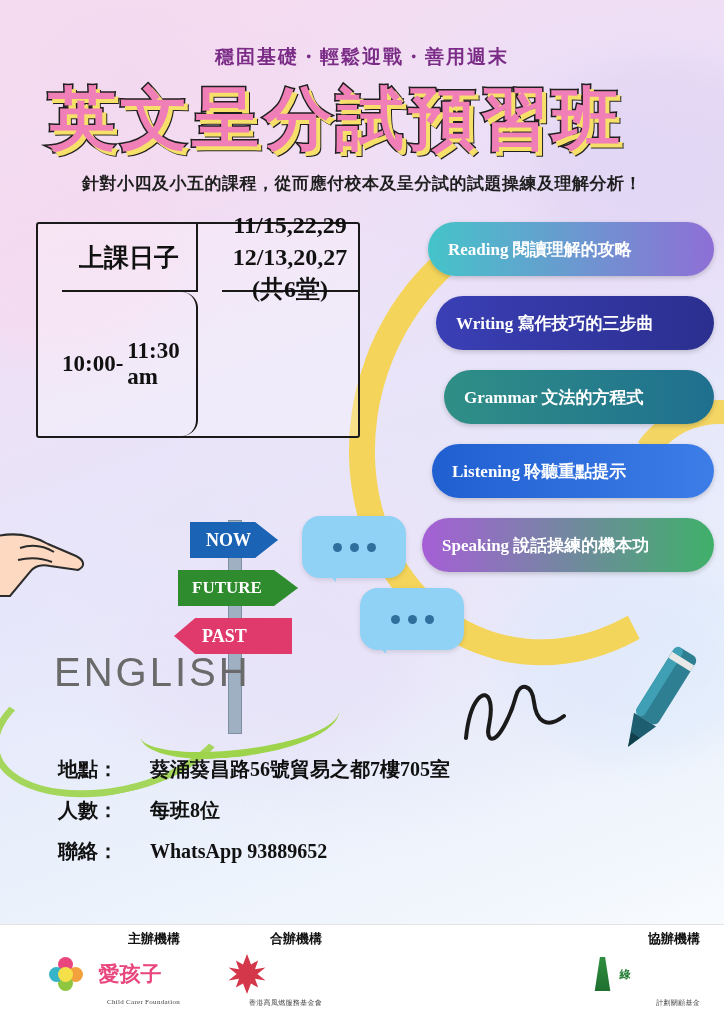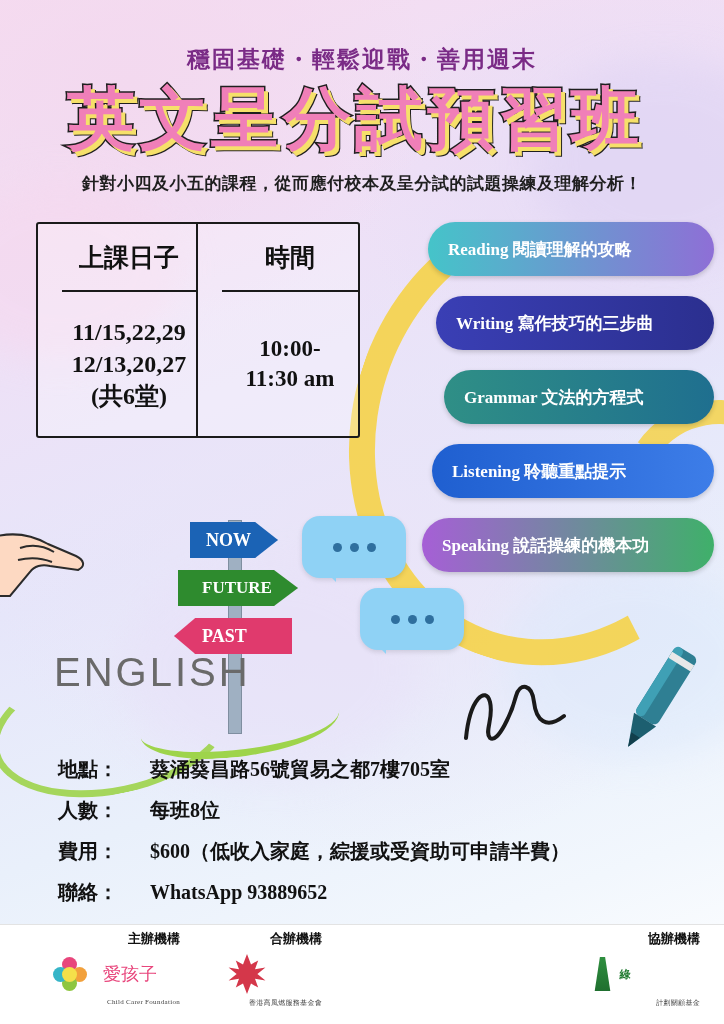--- a/index.html
+++ b/index.html
@@ -48,52 +48,51 @@
   .greenline2{
     position:absolute;left:140px;top:690px;width:200px;height:60px;
     border-bottom:7px solid #9ed44b;border-radius:0 0 60% 40%;
     transform:rotate(-4deg);
   }
 
   
   .subhead{
     position:absolute;top:44px;left:0;width:724px;text-align:center;
     font-family:"Liberation Serif", serif;
-    font-size:23px;font-weight:bold;color:#7a2b86;letter-spacing:2px;
+    font-size:19px;font-weight:bold;color:#7a2b86;letter-spacing:2px;
   }
   .title{
-    position:absolute;top:74px;left:0;width:624px;text-align:center;
+    position:absolute;top:74px;left:0;width:624px;text-align:right;
     font-family:"Liberation Serif", serif;
     font-size:68px;font-weight:bold;letter-spacing:4px;
     color:#f07fb8;
     -webkit-text-stroke:3px #1f1f1f;
     paint-order:stroke fill;
     text-shadow:4px 4px 0 #f6e06a, 5px 5px 0 #1f1f1f;
-    padding-left:43px;
   }
   .tagline{
     position:absolute;top:172px;left:0;width:724px;text-align:center;
     font-family:"Liberation Serif", serif;
     font-size:17px;font-weight:bold;color:#1f1f1f;letter-spacing:.5px;
   }
 
   
   .tbl{
     position:absolute;left:36px;top:222px;width:320px;height:212px;
     border:2px solid #1a1a1a;border-radius:3px;background:rgba(255,255,255,.28);
     display:grid;grid-template-columns:1fr 1fr;grid-template-rows:68px 1fr;
   }
   .tbl > div{border-right:2px solid #1a1a1a;border-bottom:2px solid #1a1a1a;
     display:flex;align-items:center;justify-content:center;margin-left:24px;}
   .tbl > div:nth-child(2n){border-right:none;}
   .tbl > div:nth-child(3),.tbl > div:nth-child(4){border-bottom:none;}
   .th{font-family:"Liberation Serif", serif;font-size:25px;font-weight:bold;color:#111;}
   .td-dates{flex-direction:column;gap:2px;font-family:"Liberation Serif", serif;
     font-size:24px;font-weight:bold;color:#111;line-height:1.25;}
-  .td-time{flex-direction:column;gap:4px;font-family:"Liberation Serif", serif;
+  .td-time{gap:4px;font-family:"Liberation Serif", serif;
     font-size:23px;font-weight:bold;color:#111;border-radius:16px;}
 
   
   .pills{position:absolute;left:418px;top:222px;width:276px;}
   .pill{
     height:54px;border-radius:27px;margin-bottom:20px;
     display:flex;align-items:center;padding-left:20px;
     color:#ffffff;font-size:17px;font-weight:bold;
     font-family:"Liberation Serif", serif;
     box-shadow:0 2px 5px rgba(0,0,0,.18);
@@ -109,21 +108,21 @@
   .post{position:absolute;left:228px;top:520px;width:12px;height:212px;background:#9fb0c2;border:1px solid #7f8ea0;}
   .sign{position:absolute;height:36px;display:flex;align-items:center;color:#fff;
     font-family:"Liberation Serif", serif;font-weight:bold;font-size:18px;
     box-shadow:1px 2px 4px rgba(0,0,0,.25);}
   .sign span{padding-left:22px;}
   .sign-now{left:190px;top:522px;width:88px;background:#1b63b5;
     clip-path:polygon(0 0,74% 0,100% 50%,74% 100%,0 100%);}
   .sign-now span{padding-left:16px;}
   .sign-future{left:178px;top:570px;width:120px;background:#2e8b2e;
     clip-path:polygon(0 0,80% 0,100% 50%,80% 100%,0 100%);}
-  .sign-future span{padding-left:24px;font-size:17px;}
+  .sign-future span{padding-left:14px;font-size:17px;}
   .sign-past{left:174px;top:618px;width:118px;background:#e03a6d;
     clip-path:polygon(18% 0,100% 0,100% 100%,18% 100%,0 50%);}
   .sign-past span{padding-left:28px;}
 
   
   .bub{position:absolute;background:#8fd2f5;border-radius:18px;display:flex;align-items:center;justify-content:center;
     box-shadow:0 2px 5px rgba(0,0,0,.12);}
   .bub .dots{display:flex;gap:8px;}
   .bub .dots i{width:9px;height:9px;border-radius:50%;background:#2f6f9e;display:block;}
   .bub1{left:302px;top:516px;width:104px;height:62px;}
@@ -183,21 +182,20 @@
   <div class="swoosh2"></div>
   <div class="greenline"></div>
   <div class="greenline2"></div>
 
   <div class="subhead">穩固基礎・輕鬆迎戰・善用週末</div>
   <div class="title">英文呈分試預習班</div>
   <div class="tagline">針對小四及小五的課程，從而應付校本及呈分試的試題操練及理解分析！</div>
 
   <div class="tbl">
     <div class="th">上課日子</div>
-    <div class="th">時間</div>
     <div class="td-dates">
       <div>11/15,22,29</div>
       <div>12/13,20,27</div>
       <div>(共6堂)</div>
     </div>
     <div class="td-time">
       <div>10:00-</div>
       <div>11:30 am</div>
     </div>
   </div>
@@ -261,44 +259,40 @@
   </svg>
 
   <div class="info">
     <div class="inforow">
       <div class="infolabel">地點：</div>
       <div class="infoval">葵涌葵昌路56號貿易之都7樓705室</div>
     </div>
     <div class="inforow">
       <div class="infolabel">人數：</div>
       <div class="infoval">每班8位</div>
-    </div>
-    <div class="inforow">
-      <div class="infolabel">費用：</div>
-      <div class="infoval">$600（低收入家庭，綜援或受資助可申請半費）</div>
     </div>
     <div class="inforow">
       <div class="infolabel">聯絡：</div>
       <div class="infoval">WhatsApp 93889652</div>
     </div>
   </div>
 
   <div class="footer"></div>
 
   <div class="forg logo1">
     <div class="flabel">主辦機構</div>
     <div class="logo-art">
       <div class="flower">
         <i class="f1"></i>
           <i class="f2"></i>
           <i class="f3"></i>
           <i class="f4"></i>
           <i class="f5"></i>
       </div>
-      <div style="font-family:'Liberation Serif',serif;font-size:18px;color:#e8467c;font-weight:normal;margin-left:16px;">愛孩子</div>
+      <div style="font-family:'Liberation Serif',serif;font-size:21px;color:#e8467c;font-weight:bold;margin-left:16px;">愛孩子</div>
     </div>
     <div class="cap">Child Carer Foundation</div>
   </div>
 
   <div class="forg logo2">
     <div class="flabel">合辦機構</div>
     <div class="logo-art">
       <div class="maple"></div>
     </div>
     <div class="cap">香港高風燃服務基金會</div>

